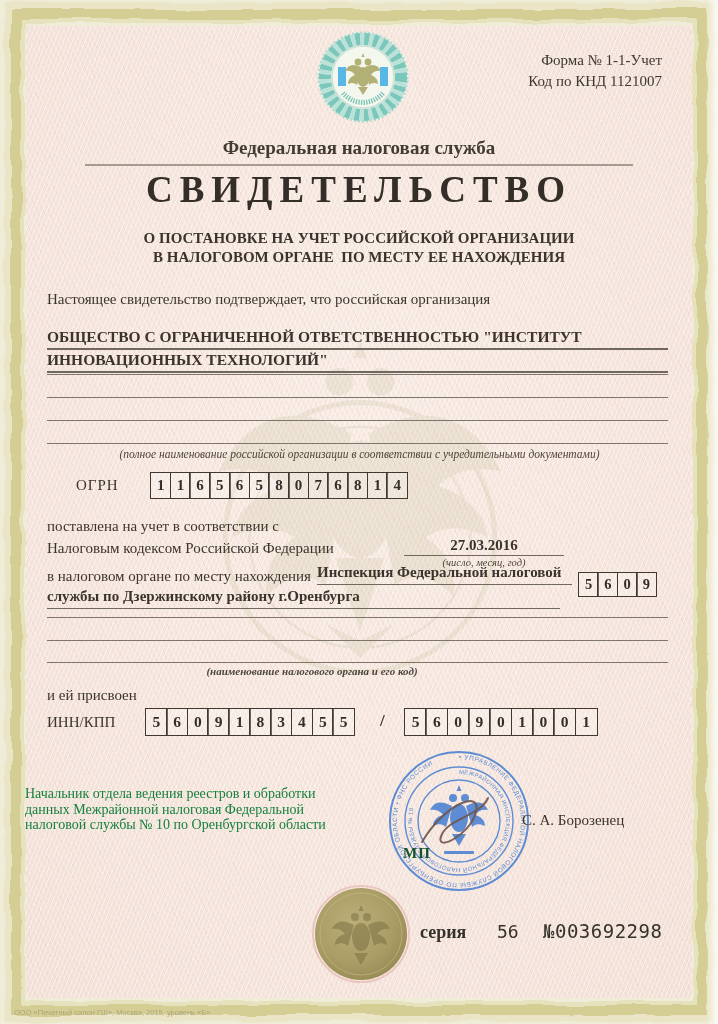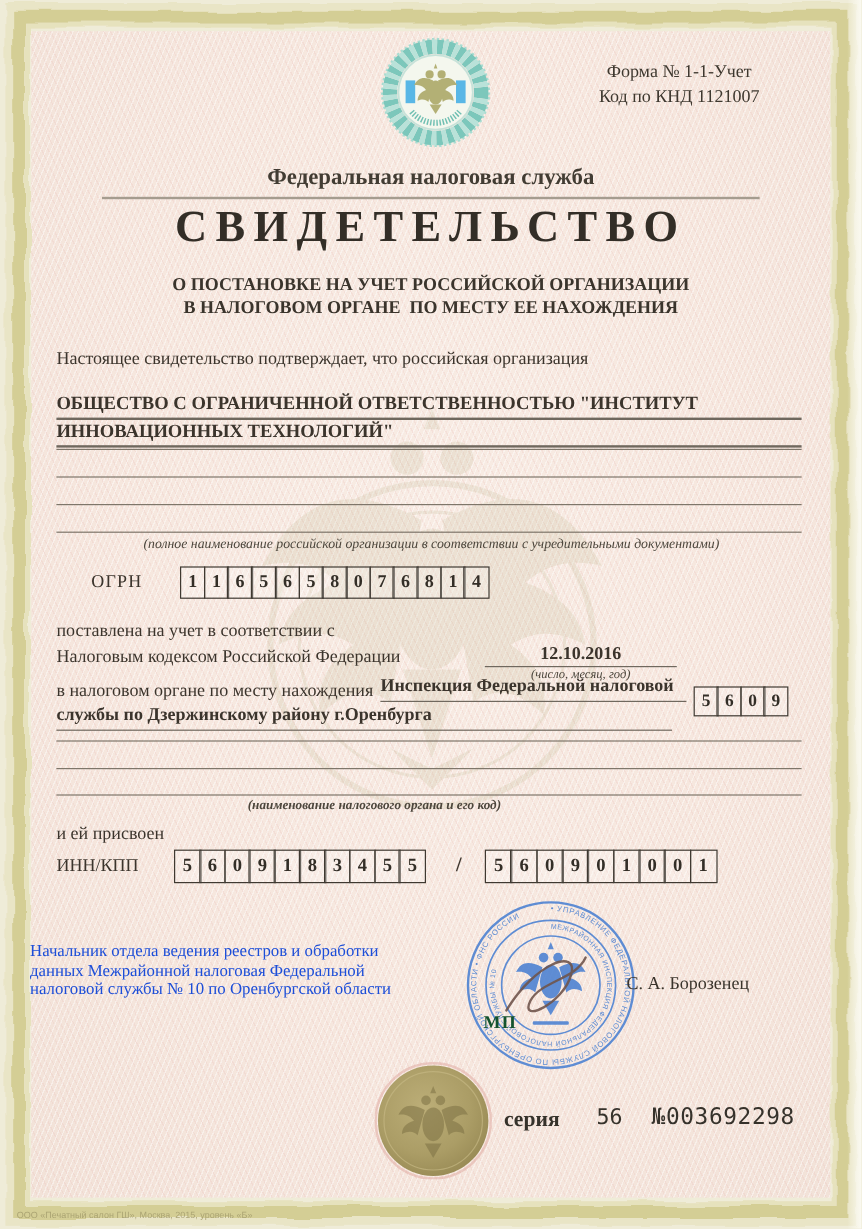--- a/index.html
+++ b/index.html
@@ -7,21 +7,21 @@
   .abs{position:absolute;}
   .inner-paper{position:absolute;inset:26px;
     background:
       repeating-linear-gradient(112deg, rgba(255,255,255,0.42) 0 1px, rgba(255,255,255,0) 1px 4px),
       repeating-linear-gradient(64deg, rgba(233,186,182,0.22) 0 1px, rgba(233,186,182,0) 1px 5px),
       radial-gradient(ellipse at 50% 42%, #f8ece4 0%, #f6e7de 55%, #f2e2d8 100%);
   }
   .scan-edge{position:absolute;top:0;right:0;width:12px;height:1024px;
     background:linear-gradient(to left, rgba(252,251,244,0.9), rgba(252,251,244,0));}
   .frame-svg{position:absolute;left:0;top:0;}
-  .form-block{left:470px;top:50px;width:192px;text-align:center;font-size:15px;line-height:21px;color:#3e382f;}
+  .form-block{left:470px;top:50px;width:192px;text-align:right;font-size:15px;line-height:21px;color:#3e382f;}
   .agency{left:0;top:137px;width:718px;text-align:center;font-weight:bold;font-size:19px;color:#423c33;}
   .agency-rule{left:85px;top:164px;width:548px;height:2px;background:#a59c8f;}
   .doc-title{left:0;top:168px;width:718px;text-align:center;font-weight:bold;font-size:37px;letter-spacing:7px;color:#332e27;}
   .subtitle{left:0;top:229px;width:718px;text-align:center;font-weight:bold;font-size:15px;line-height:19px;color:#3a342c;white-space:pre-wrap;}
   .intro{left:47px;top:291px;font-size:15px;}
   .fill-line{border-bottom:2px solid #6f685e;margin-top:24px;}
   .org-line1{left:47px;top:304px;width:621px;height:20px;font-weight:bold;font-size:15.5px;}
   .org-line2{left:47px;top:327px;width:621px;height:20px;font-weight:bold;font-size:15.5px;}
   .blank-line{height:0;border-bottom:1.5px solid #7e766a;}
   .caption{font-style:italic;color:#4c463c;}
@@ -45,21 +45,21 @@
   .code-cells{left:578px;top:572px;}
   .code-cells .cell{width:21px;height:25px;font-size:14.5px;}
   .auth-caption{left:47px;top:665px;width:530px;text-align:center;font-size:11px;font-weight:bold;}
   .assigned{left:47px;top:687px;font-size:15px;}
   .innkpp-label{left:47px;top:714px;font-size:15px;}
   .inn-cells{left:145px;top:708px;}
   .inn-cells .cell{width:22.5px;height:28px;font-size:15.5px;}
   .kpp-sep{left:380px;top:711px;font-weight:bold;font-size:17px;}
   .kpp-cells{left:404px;top:708px;}
   .kpp-cells .cell{width:23px;height:28px;font-size:15.5px;}
-  .sig-block{left:25px;top:786px;width:345px;font-size:14px;line-height:15.5px;color:#1d4ed8;}
+  .sig-block{left:25px;top:786px;width:345px;font-size:14px;line-height:15.5px;color:#15803d;}
   .mp-label{left:403px;top:845px;font-weight:bold;font-size:15px;letter-spacing:1px;color:#14532d;}
   .sig-name{left:522px;top:812px;font-size:15px;color:#3a342c;}
   .series-label{left:420px;top:922px;font-weight:bold;font-size:18px;color:#36322b;}
   .series-val{left:497px;top:921px;font-family:"DejaVu Sans Mono",monospace;font-size:18px;color:#36322b;}
   .number-val{left:543px;top:920px;font-family:"DejaVu Sans Mono",monospace;font-size:19px;letter-spacing:0.5px;color:#36322b;}
   .imprint{left:14px;top:1008px;font-size:7.5px;color:#a49d6d;opacity:.85;font-family:"Liberation Sans",sans-serif;}
   .watermark{opacity:0.10;}
   .stamp-wrap{left:384px;top:746px;opacity:0.88;}
   .seal-wrap{left:312px;top:885px;}
   .emblem-wrap{left:317px;top:31px;}
@@ -148,21 +148,21 @@
     <span class="cell">7</span>
     <span class="cell">6</span>
     <span class="cell">8</span>
     <span class="cell">1</span>
     <span class="cell">4</span>
   </div>
 
 <div class="abs reg1">поставлена на учет в соответствии с</div>
 <div class="abs reg2">Налоговым кодексом Российской Федерации</div>
 <div class="abs date-wrap">
-  <span class="date-val">12.10.2016</span>
+  <span class="date-val">27.03.2016</span>
   <div class="caption date-caption">(число, месяц, год)</div>
 </div>
 
 <div class="abs auth-line1">
   <span class="auth-prefix">в налоговом органе по месту нахождения</span>
   <span class="auth-bold1">Инспекция Федеральной налоговой</span>
 </div>
 <div class="abs auth-line2">службы по Дзержинскому району г.Оренбурга</div>
 <div class="abs cells code-cells">
     <span class="cell">5</span>

